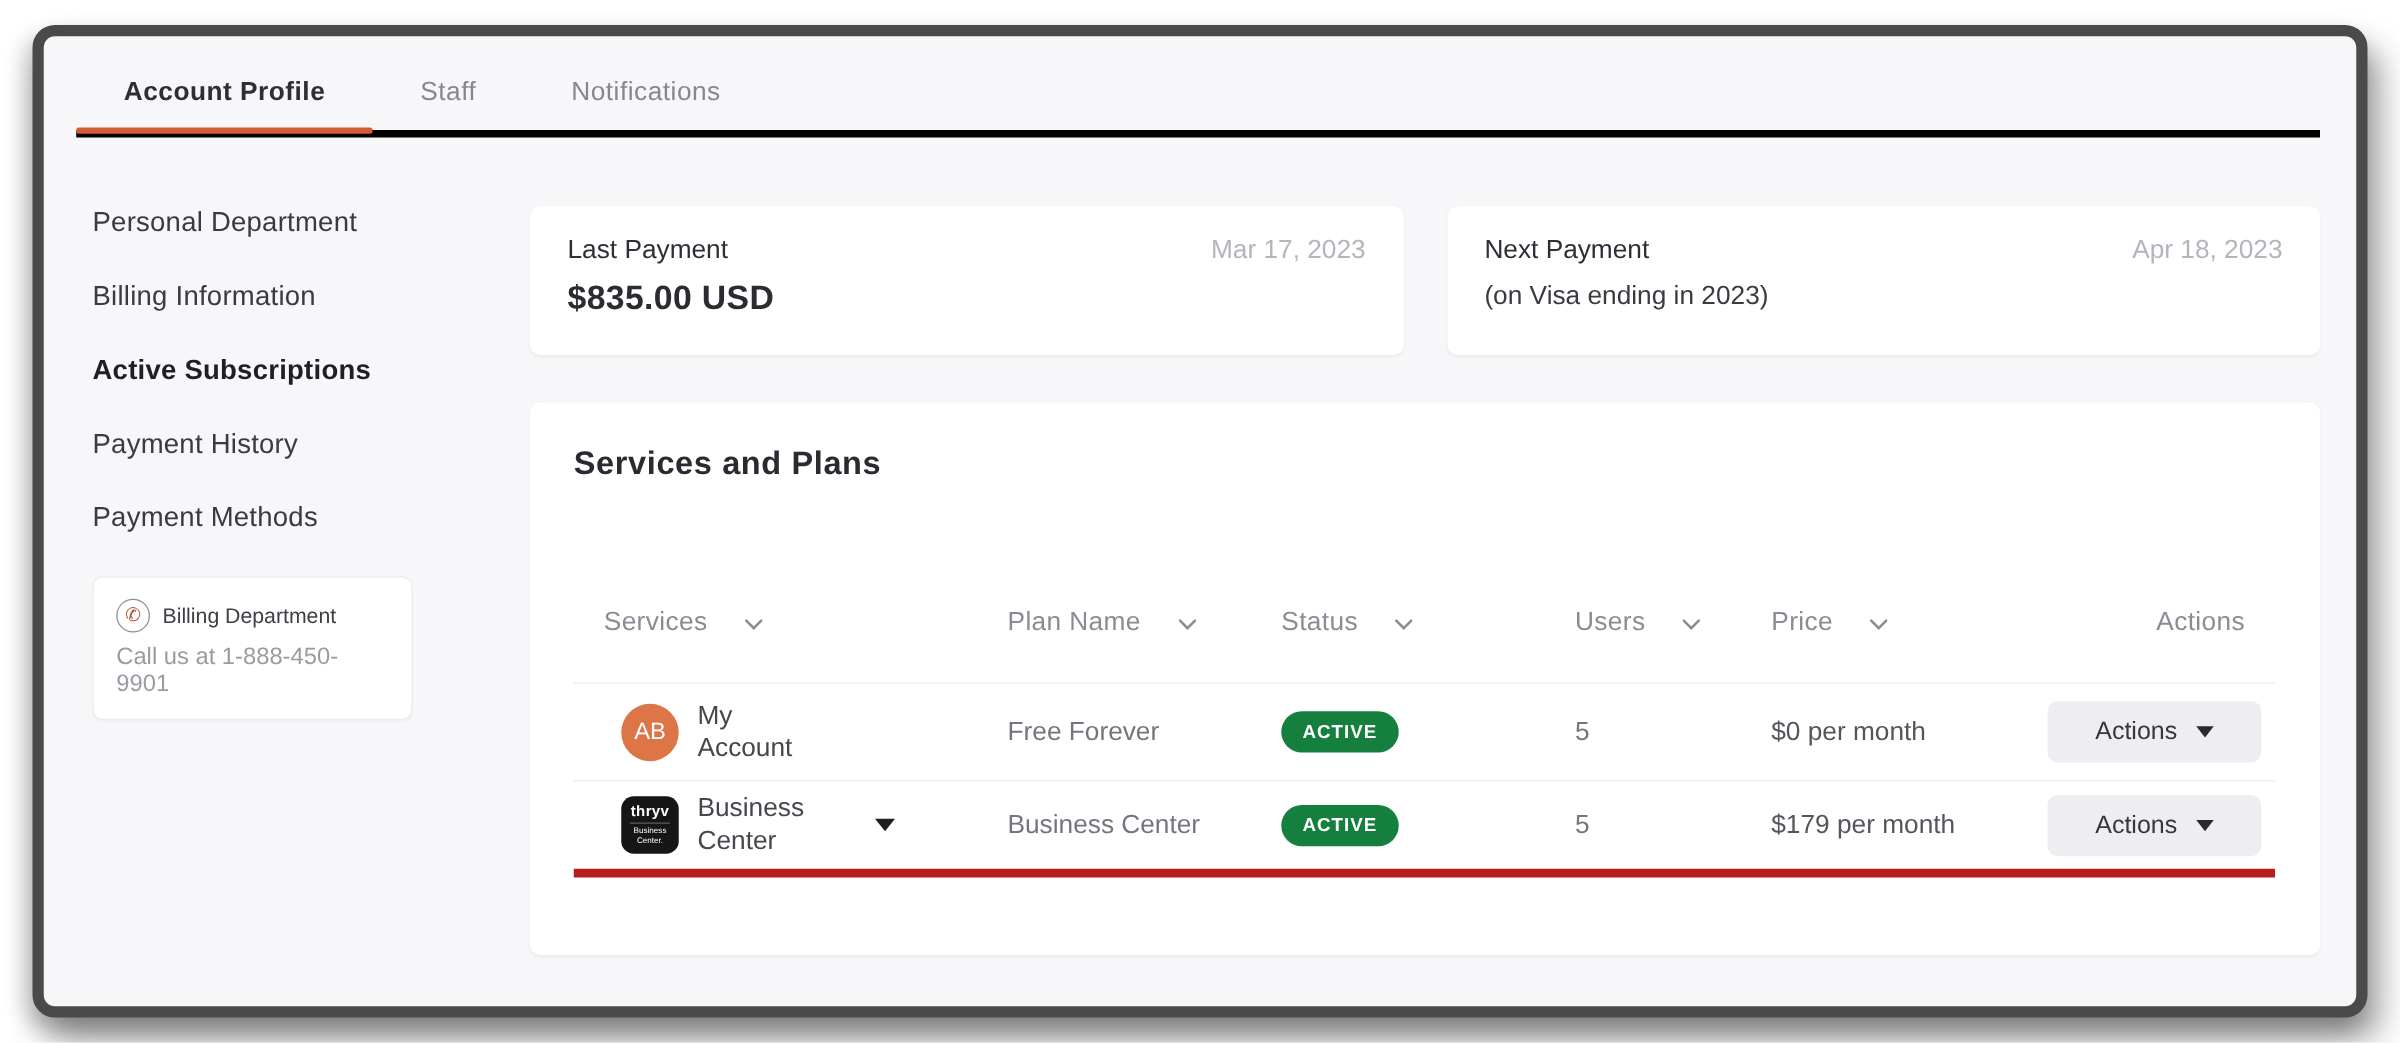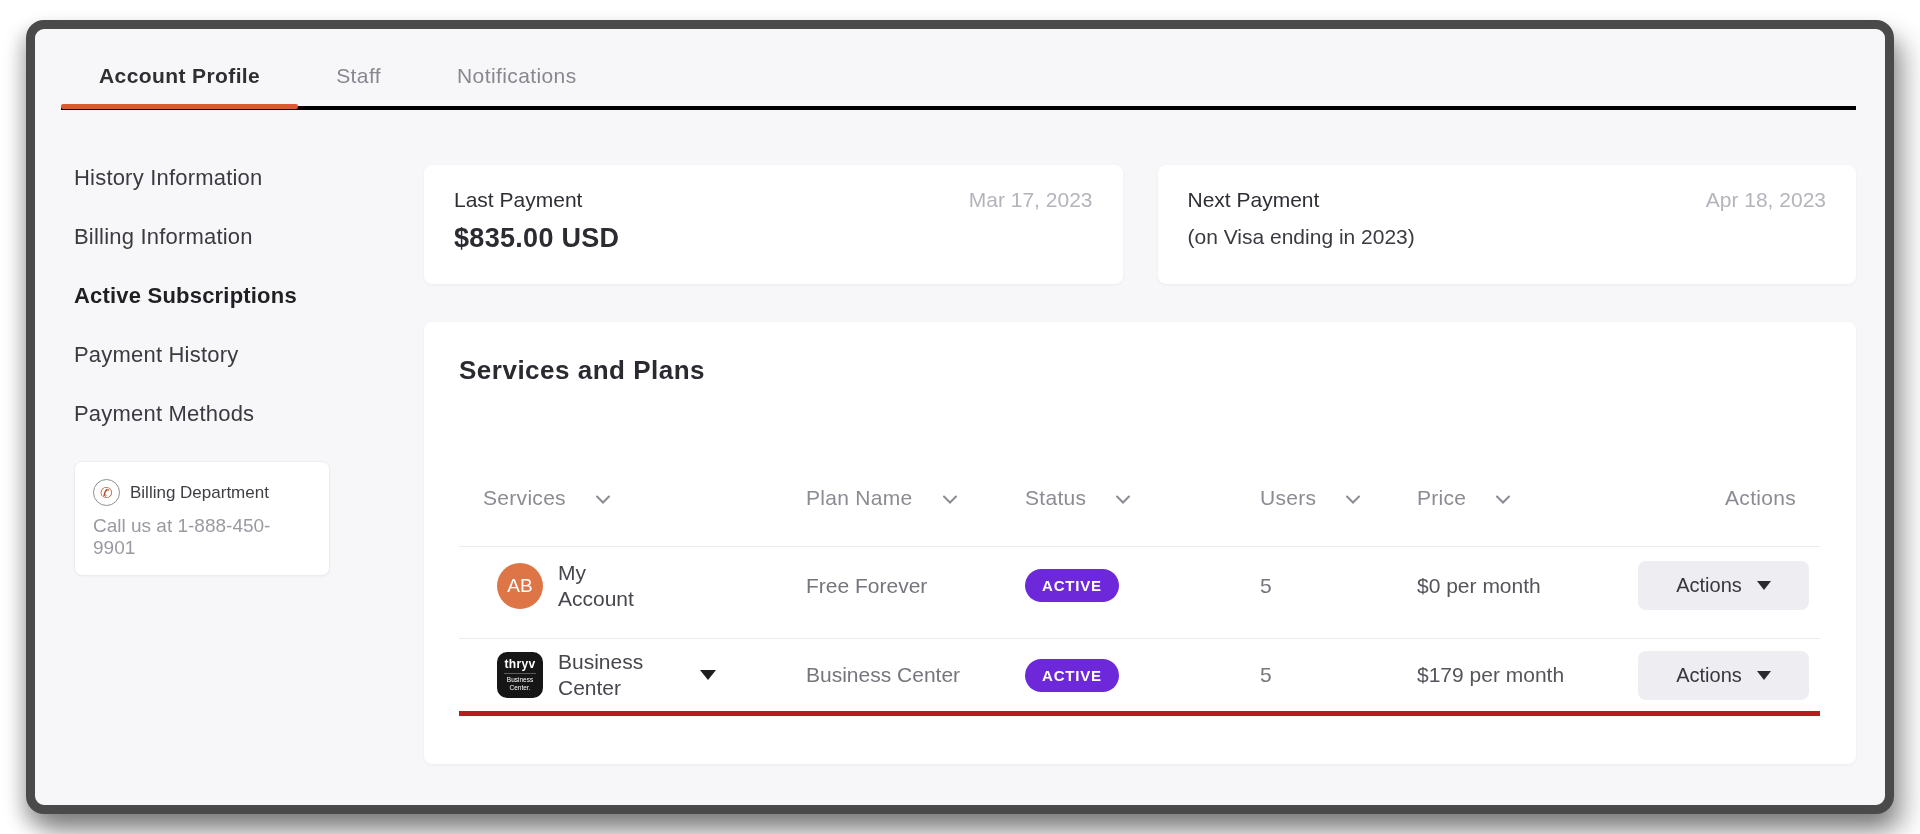--- a/index.html
+++ b/index.html
@@ -12,21 +12,21 @@
     position:absolute; left:26px; top:20px; width:1868px; height:794px;
     background:#f7f7f9; border:9px solid #4a4a4a; border-radius:18px;
     box-shadow: 10px 18px 26px rgba(0,0,0,0.38), -6px 10px 18px rgba(0,0,0,0.22);
     overflow:hidden;
   }
 
   
   .tabs-row {
     display:flex; align-items:flex-end;
     margin:0 29px 0 26px; height:81px;
-    border-bottom:4px solid #000000;
+    border-bottom:6px solid #000000;
   }
   .tab {
     position:relative; padding:0 38px 18px 38px;
     font-size:21px; letter-spacing:0.4px; color:#87878f; cursor:pointer;
     font-weight:500;
   }
   .tab.active { color:#2e2e33; font-weight:700; }
   .tab.active::after {
     content:""; position:absolute; left:0; right:0; bottom:-3px; height:5px;
     background:#d75b37; border-radius:2px;
@@ -85,21 +85,21 @@
   .tbl-head { padding-bottom:36px; }
   .th {
     display:flex; align-items:center; gap:30px;
     font-size:21px; color:#8b8b93; letter-spacing:0.3px; cursor:pointer;
   }
   .th.first { padding-left:24px; }
   .th.actions { justify-content:flex-end; padding-right:24px; cursor:default; }
   .chev { flex:none; margin-top:3px; }
 
   .row { border-top:1px solid #ebebee; height:78px; }
-  .row:last-child { border-bottom:5px solid #b91c1c;margin-top:14px; }
+  .row:last-child { border-bottom:7px solid #b91c1c; }
 
   .svc-cell { display:flex; align-items:center; padding-left:38px; }
   .avatar {
     width:46px; height:46px; flex:none; border-radius:50%; background:#dd7547;
     color:#ffffff; font-size:19px; display:flex; align-items:center; justify-content:center;
   }
   .logo {
     width:46px; height:46px; flex:none; border-radius:10px; background:#161616;
     color:#ffffff; display:flex; flex-direction:column; align-items:center; justify-content:center;
   }
@@ -109,21 +109,21 @@
   .expander {
     margin-left:44px; width:0; height:0; cursor:pointer;
     border-left:8px solid transparent; border-right:8px solid transparent;
     border-top:10px solid #1e1e1e;
   }
   .cell-text { font-size:21px; color:#75757d; }
   .price-text { font-size:21px; color:#55555c; }
 
   .badge {
     display:inline-flex; align-items:center; justify-content:center;
-    height:33px; padding:0 17px; border-radius:17px; background:#6d28d9;
+    height:33px; padding:0 17px; border-radius:17px; background:#15803d;
     color:#ffffff; font-size:15px; font-weight:700; letter-spacing:0.8px;
   }
   .actions-cell { display:flex; justify-content:flex-end; padding-right:11px; }
   .actions-btn {
     display:flex; align-items:center; justify-content:center; gap:15px;
     width:171px; height:49px; border:none; border-radius:8px; background:#ededf2;
     font-family:inherit; font-size:20px; color:#36363d; cursor:pointer;
   }
   .btn-caret {
     width:0; height:0;
@@ -144,21 +144,21 @@
       <span>Staff</span>
     </div>
     <div class="tab">
       <span>Notifications</span>
     </div>
   </nav>
 
   <div class="main">
 
     <aside class="sidebar">
-      <div class="side-item">History Information</div>
+      <div class="side-item">Personal Department</div>
       <div class="side-item">Billing Information</div>
       <div class="side-item active">Active Subscriptions</div>
       <div class="side-item">Payment History</div>
       <div class="side-item">Payment Methods</div>
 
       <div class="billing-card">
         <div class="billing-line1">
           <span class="phone-icon">✆</span>
           <span class="billing-title">Billing Department</span>
         </div>

